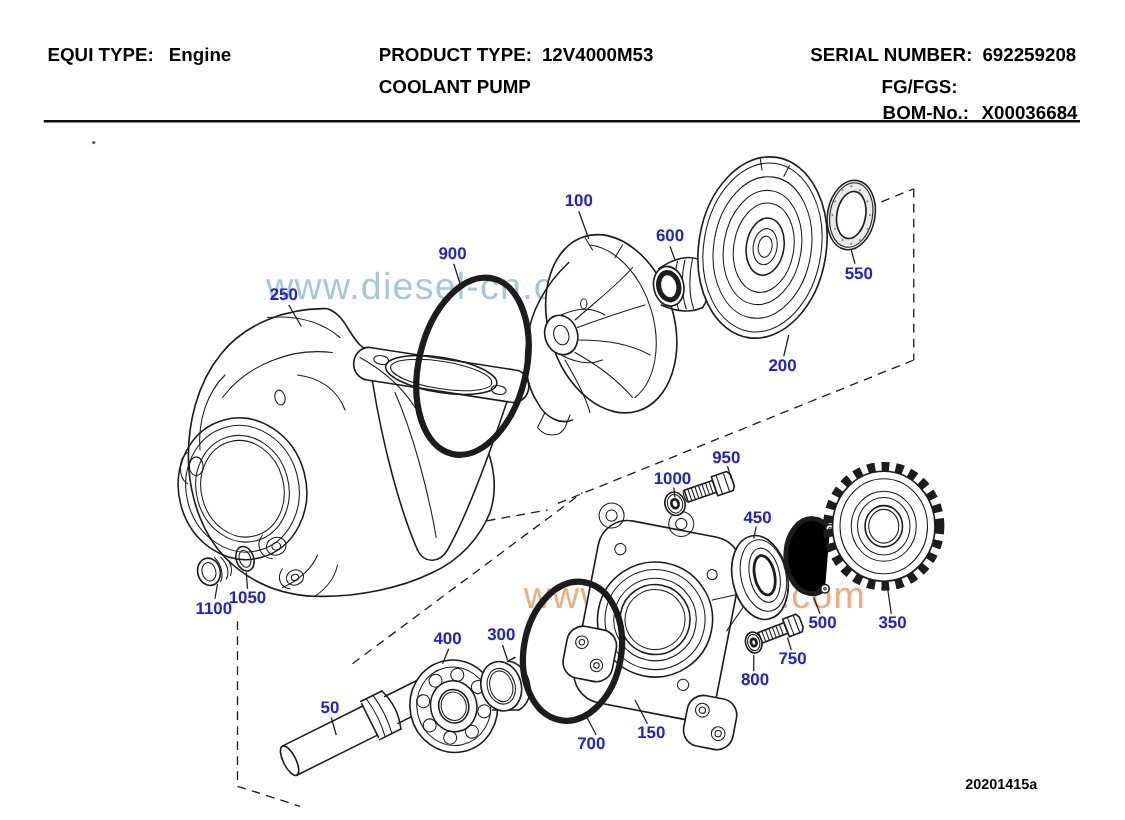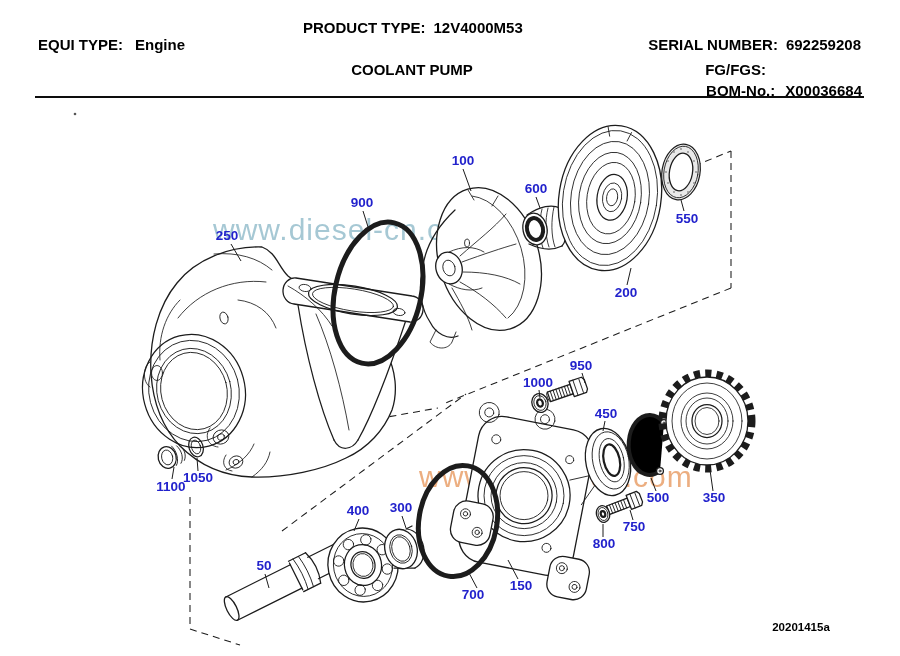--- a/index.html
+++ b/index.html
@@ -26,22 +26,22 @@
   svg .dot { fill:#8a8a8a; stroke:none; }
   svg text.callout { fill:var(--c-callout,#2222cc); font:bold 13.5px "Liberation Sans", sans-serif; text-anchor:middle; }
   svg text.footnote { fill:#000; font:bold 11.5px "Liberation Sans", sans-serif; text-anchor:middle; }
 </style>
 </head>
 <body>
 
 <div class="page">
 
   <div class="hdr" style="left:38px; top:36px;"><span>EQUI TYPE:</span><span class="gap"></span><span>Engine</span></div>
-  <div class="hdr" style="left:303px; top:19px;"><span>PRODUCT TYPE:</span><span class="gap" style="width:8px;"></span><span>12V4000M53</span></div>
-  <div class="hdr" style="left:303px; top:61px; width:218px; text-align:center;">COOLANT PUMP</div>
+  <div class="hdr" style="left:303px; top:36px;"><span>PRODUCT TYPE:</span><span class="gap" style="width:8px;"></span><span>12V4000M53</span></div>
+  <div class="hdr" style="left:303px; top:61px; width:218px; ">COOLANT PUMP</div>
   <div class="hdr" style="right:39px; top:36px;"><span>SERIAL NUMBER:</span><span class="gap" style="width:8px;"></span><span>692259208</span></div>
   <div class="hdr" style="right:134px; top:61px;text-align:center;">FG/FGS:</div>
   <div class="hdr" style="right:38px; top:82px;text-decoration:underline;"><span>BOM-No.:</span><span class="gap" style="width:10px;"></span><span>X00036684</span></div>
   <div class="rule"></div>
 
   <div class="wm wm1" style="color: rgb(151, 191, 205);">www.diesel-cn.com</div>
   <div class="wm wm2" style="color: rgb(233, 160, 107);">www.diesel-cn.com</div>
 
   <svg class="diagram" width="900" height="656" viewBox="0 0 900 656">
 

